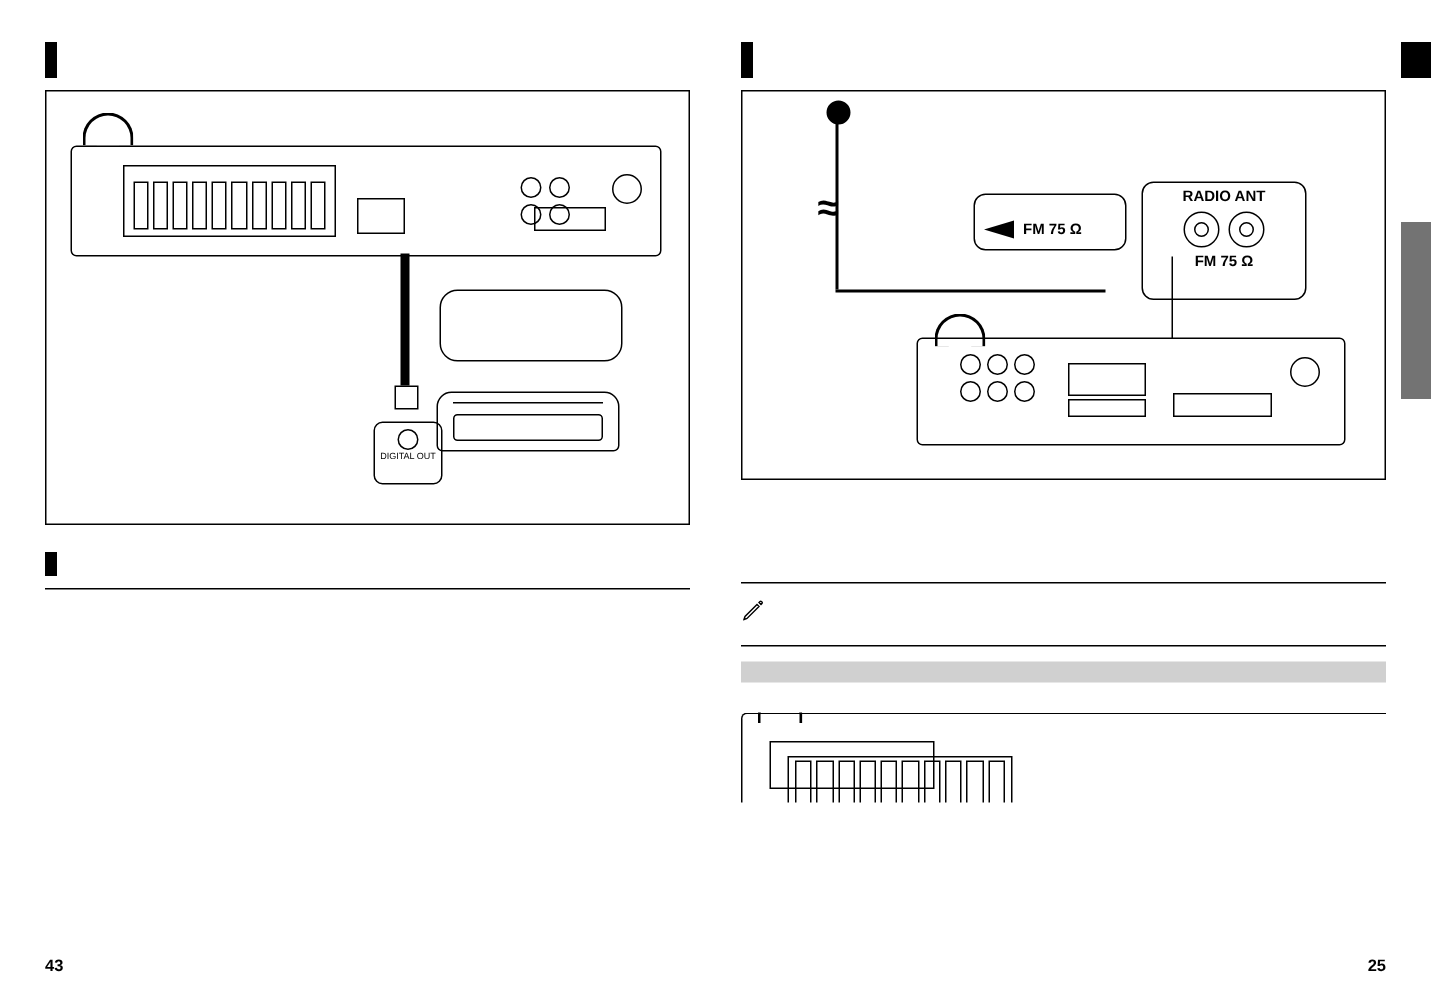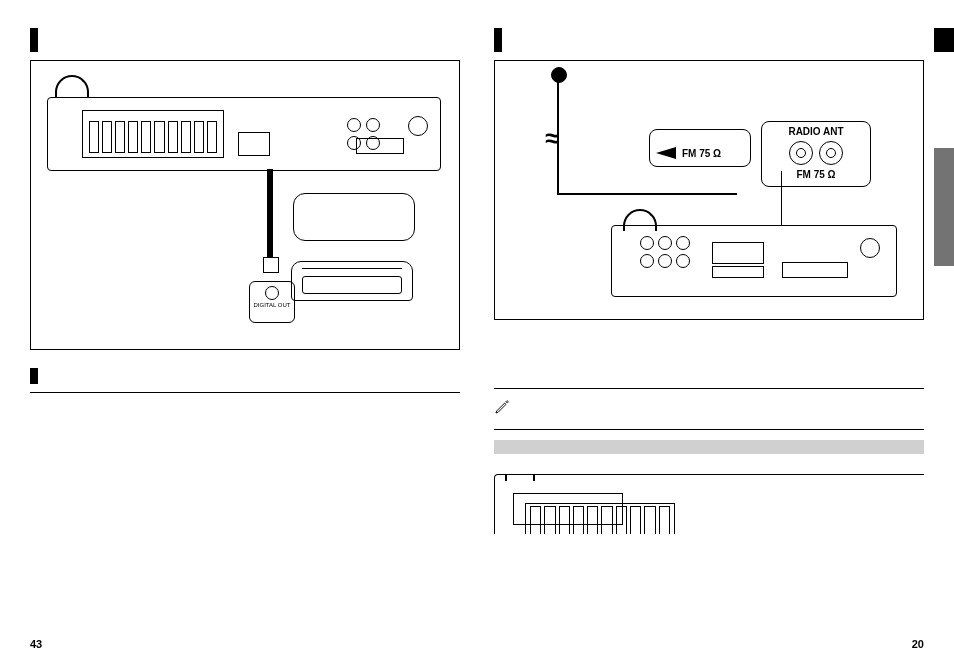--- a/index.html
+++ b/index.html
@@ -203,21 +203,21 @@
   }
   .callout-fm {
     left:154px; top:68px; width:102px; height:38px;
     padding:10px 6px 0 6px;
     display:flex; align-items:center; gap:6px;
   }
   .callout-fm .cone{
     width:0;height:0;border-top:6px solid transparent;border-bottom:6px solid transparent;border-right:20px solid #000;
   }
   .callout-ant {
-    left:266px; top:60px; width:110px; height:66px;
+    left:266px; top:60px; width:110px; height:79px;
     text-align:center; padding-top:4px;
   }
   .callout-ant .ports{ display:flex; justify-content:center; gap:6px; margin:4px 0;}
   .callout-ant .p{ width:22px;height:22px;border:1px solid #000;border-radius:50%; position:relative;}
   .callout-ant .p::after{content:"";position:absolute;left:6px;top:6px;right:6px;bottom:6px;border:1px solid #000;border-radius:50%;}
   .callout-line {
     position:absolute; left:242px; top:110px; width:44px; height:66px;
     border-right:1px solid #000; border-bottom:1px solid #000;
   }
   
@@ -404,13 +404,13 @@
             <div class="t"></div>
             <div class="t"></div>
         </div>
       </div>
     </div>
 
   </div>
 </div>
 
 <div class="pnum pnum-l">43</div>
-<div class="pnum pnum-r">20</div>
+<div class="pnum pnum-r">25</div>
 
 </body></html>

